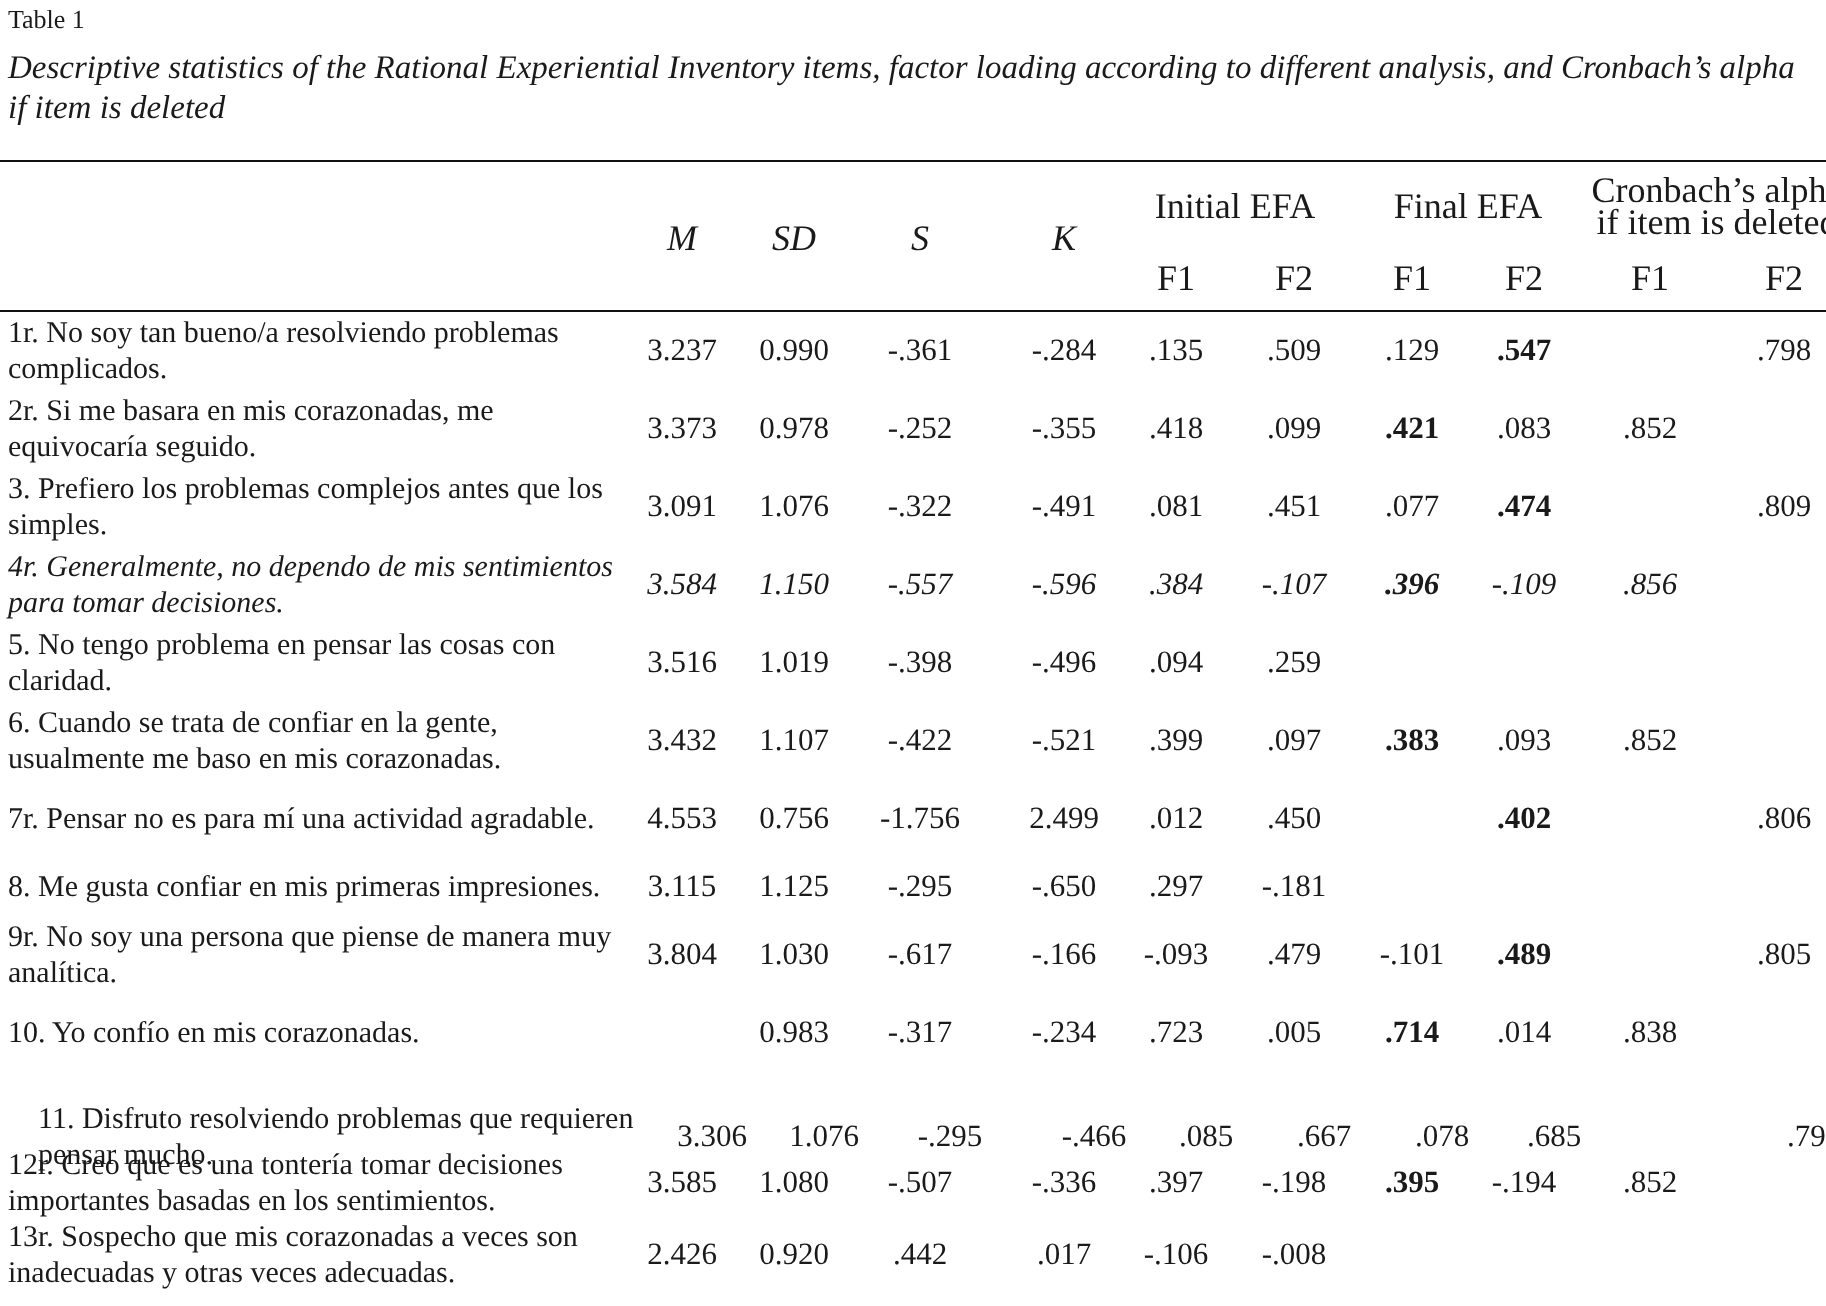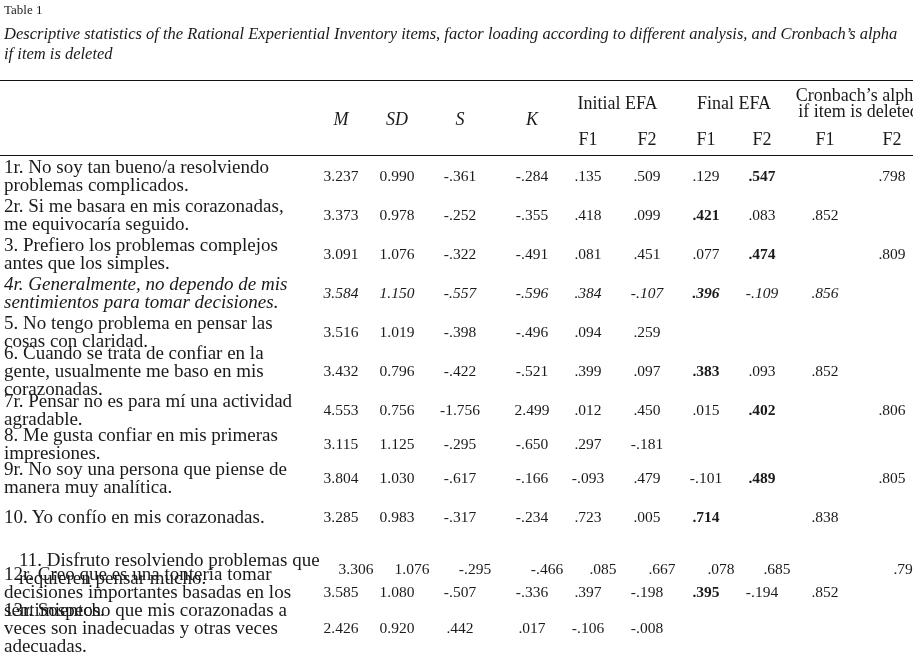--- a/index.html
+++ b/index.html
@@ -19,21 +19,21 @@
   .rule { position: absolute; left: 0; width: 913px; height: 0; border-top: 1.5px solid #111; }
   .rule.top { top: 80px; }
   .rule.mid { top: 155px; }
 
   .hdr { position: absolute; font-size: 18px; text-align: center; line-height: 16px; }
   .hdr.it { font-style: italic; }
 
   .row { position: absolute; left: 0; width: 913px; height: 40px; }
   .item {
     position: absolute; left: 4px; width: 305px;
-    font-size: 19px; line-height: 18px;
+    font-size: 15px; line-height: 18px;
     display: flex; align-items: center; height: 40px;
   }
   .cell {
     position: absolute; top: 0; height: 40px; line-height: 40px;
     font-size: 15.5px; text-align: center; width: 60px;
   }
   .cell.b { font-weight: bold; }
   .c-m  { left: 311px; }
   .c-sd { left: 367px; }
   .c-s  { left: 430px; }
@@ -136,39 +136,38 @@
       <div class="cell c-i1">.094</div>
       <div class="cell c-i2">.259</div>
       <div class="cell c-f1"></div>
       <div class="cell c-f2"></div>
       <div class="cell c-a1"></div>
       <div class="cell c-a2"></div>
     </div>
     <div class="row" style="top: 351px;">
       <div class="item">6. Cuando se trata de confiar en la gente, usualmente me baso en mis corazonadas.</div>
       <div class="cell c-m">3.432</div>
-      <div class="cell c-sd">0.796</div>
+      <div class="cell c-sd">1.107</div>
       <div class="cell c-s">-.422</div>
       <div class="cell c-k">-.521</div>
       <div class="cell c-i1">.399</div>
       <div class="cell c-i2">.097</div>
       <div class="cell c-f1 b">.383</div>
       <div class="cell c-f2">.093</div>
       <div class="cell c-a1">.852</div>
       <div class="cell c-a2"></div>
     </div>
     <div class="row" style="top: 390px;">
       <div class="item">7r. Pensar no es para mí una actividad agradable.</div>
       <div class="cell c-m">4.553</div>
       <div class="cell c-sd">0.756</div>
       <div class="cell c-s">-1.756</div>
       <div class="cell c-k">2.499</div>
       <div class="cell c-i1">.012</div>
       <div class="cell c-i2">.450</div>
-      <div class="cell c-f1">.015</div>
       <div class="cell c-f2 b">.402</div>
       <div class="cell c-a1"></div>
       <div class="cell c-a2">.806</div>
     </div>
     <div class="row" style="top: 424px;">
       <div class="item">8. Me gusta confiar en mis primeras impresiones.</div>
       <div class="cell c-m">3.115</div>
       <div class="cell c-sd">1.125</div>
       <div class="cell c-s">-.295</div>
       <div class="cell c-k">-.650</div>
@@ -187,27 +186,27 @@
       <div class="cell c-k">-.166</div>
       <div class="cell c-i1">-.093</div>
       <div class="cell c-i2">.479</div>
       <div class="cell c-f1">-.101</div>
       <div class="cell c-f2 b">.489</div>
       <div class="cell c-a1"></div>
       <div class="cell c-a2">.805</div>
     </div>
     <div class="row" style="top: 497px;">
       <div class="item">10. Yo confío en mis corazonadas.</div>
-      <div class="cell c-m">3.285</div>
       <div class="cell c-sd">0.983</div>
       <div class="cell c-s">-.317</div>
       <div class="cell c-k">-.234</div>
       <div class="cell c-i1">.723</div>
       <div class="cell c-i2">.005</div>
       <div class="cell c-f1 b">.714</div>
+      <div class="cell c-f2">.014</div>
       <div class="cell c-a1">.838</div>
       <div class="cell c-a2"></div>
     </div>
     <div class="row" style="top: 549px; margin-left: 15px;">
       <div class="item">11. Disfruto resolviendo problemas que requieren pensar mucho.</div>
       <div class="cell c-m">3.306</div>
       <div class="cell c-sd">1.076</div>
       <div class="cell c-s">-.295</div>
       <div class="cell c-k">-.466</div>
       <div class="cell c-i1">.085</div>

